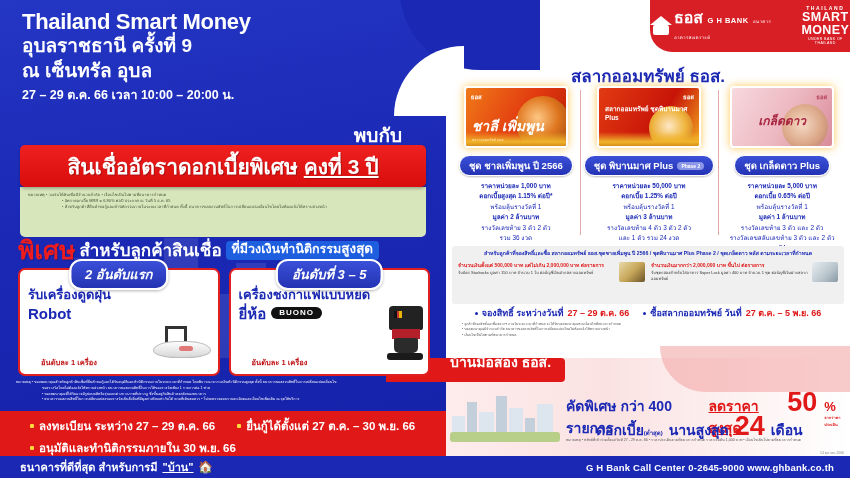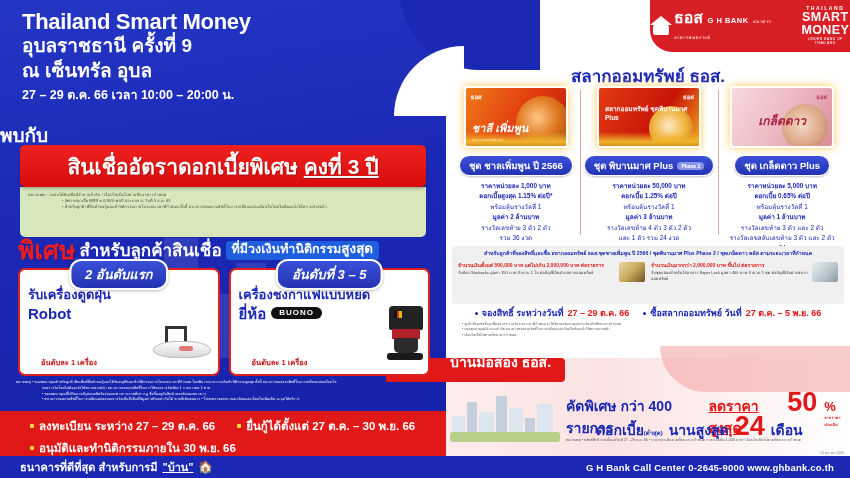--- a/index.html
+++ b/index.html
@@ -27,21 +27,21 @@
   .hdr { position: absolute; left: 22px; top: 10px; width: 400px; z-index: 5; }
   .hdr-en {
     color: #fff; font-size: 22px; font-weight: bold; letter-spacing: -.3px;
     line-height: 1.1; white-space: nowrap;
   }
   .hdr-th1 { color: #fff; font-size: 19px; font-weight: bold; line-height: 1.28; }
   .hdr-th2 { color: #fff; font-size: 19px; font-weight: bold; line-height: 1.28; }
   .hdr-date { color: #fff; font-size: 12.5px; font-weight: bold; margin-top: 2px; }
 
   .meet {
-    position: absolute; top: 120px; left: 0; width: 402px; text-align: left;
+    position: absolute; top: 120px; left: 0; width: 402px; text-align: right;
     color: #fff; font-size: 19px; font-weight: bold; z-index: 5;
   }
 
   .red-headline {
     position: absolute; left: 20px; top: 145px; width: 406px; height: 42px;
     background: linear-gradient(180deg,#ef2020 0%, #d90d0d 100%);
     border-radius: 5px; display: flex; align-items: center; justify-content: center;
     box-shadow: 0 2px 3px rgba(0,0,0,.25); z-index: 6;
   }
   .red-headline span {
@@ -212,21 +212,21 @@
     border: 2px solid #fff; box-shadow: 0 0 9px rgba(255,190,60,.85);
     position: relative; overflow: hidden;
   }
   .tk1 { background: linear-gradient(120deg,#f07a18 0%, #e23b10 55%, #b81c06 100%); }
   .tk2 { background: linear-gradient(120deg,#e23b12 0%, #c81408 60%, #f2a81e 100%); }
   .tk3 { background: linear-gradient(120deg,#f7d9dd 0%, #ecb6bf 55%, #d98b9a 100%); }
   .tk-logo { position: absolute; left: 5px; top: 4px; color: #fff; font-size: 6px; font-weight: bold; }
   .tk3 .tk-logo { right: 5px; left: auto; color: #b8405a; }
   .tk-script {
     position: absolute; left: 6px; bottom: 9px; color: #fff;
-    font-size: 11px; font-weight: bold; font-style: italic; text-align: right;
+    font-size: 14px; font-weight: bold; font-style: italic; text-align: right;
   }
   .tk2 .tk-script { left: 6px; top: 16px; bottom: auto; font-size: 6.5px; font-style: normal; text-align: left; }
   .tk3 .tk-script { left: 0; right: 0; bottom: 16px; text-align: center; color: #a8243f; font-size: 12px; }
   .tk-sub { position: absolute; left: 6px; bottom: 3px; color: #ffe9b0; font-size: 3.6px; }
   .tk-art {
     position: absolute; right: -4px; bottom: -4px; width: 54px; height: 54px;
     border-radius: 50%; opacity: .95;
   }
   .tk1 .tk-art { background: radial-gradient(circle at 40% 40%, #ffcf8a 0%, #e07a20 45%, #8a3c08 100%); }
   .tk2 .tk-art { background: radial-gradient(circle at 45% 45%, #fff1cf 0%, #f0b83c 50%, #c05418 100%); right: 6px; width: 44px; height: 44px; }

